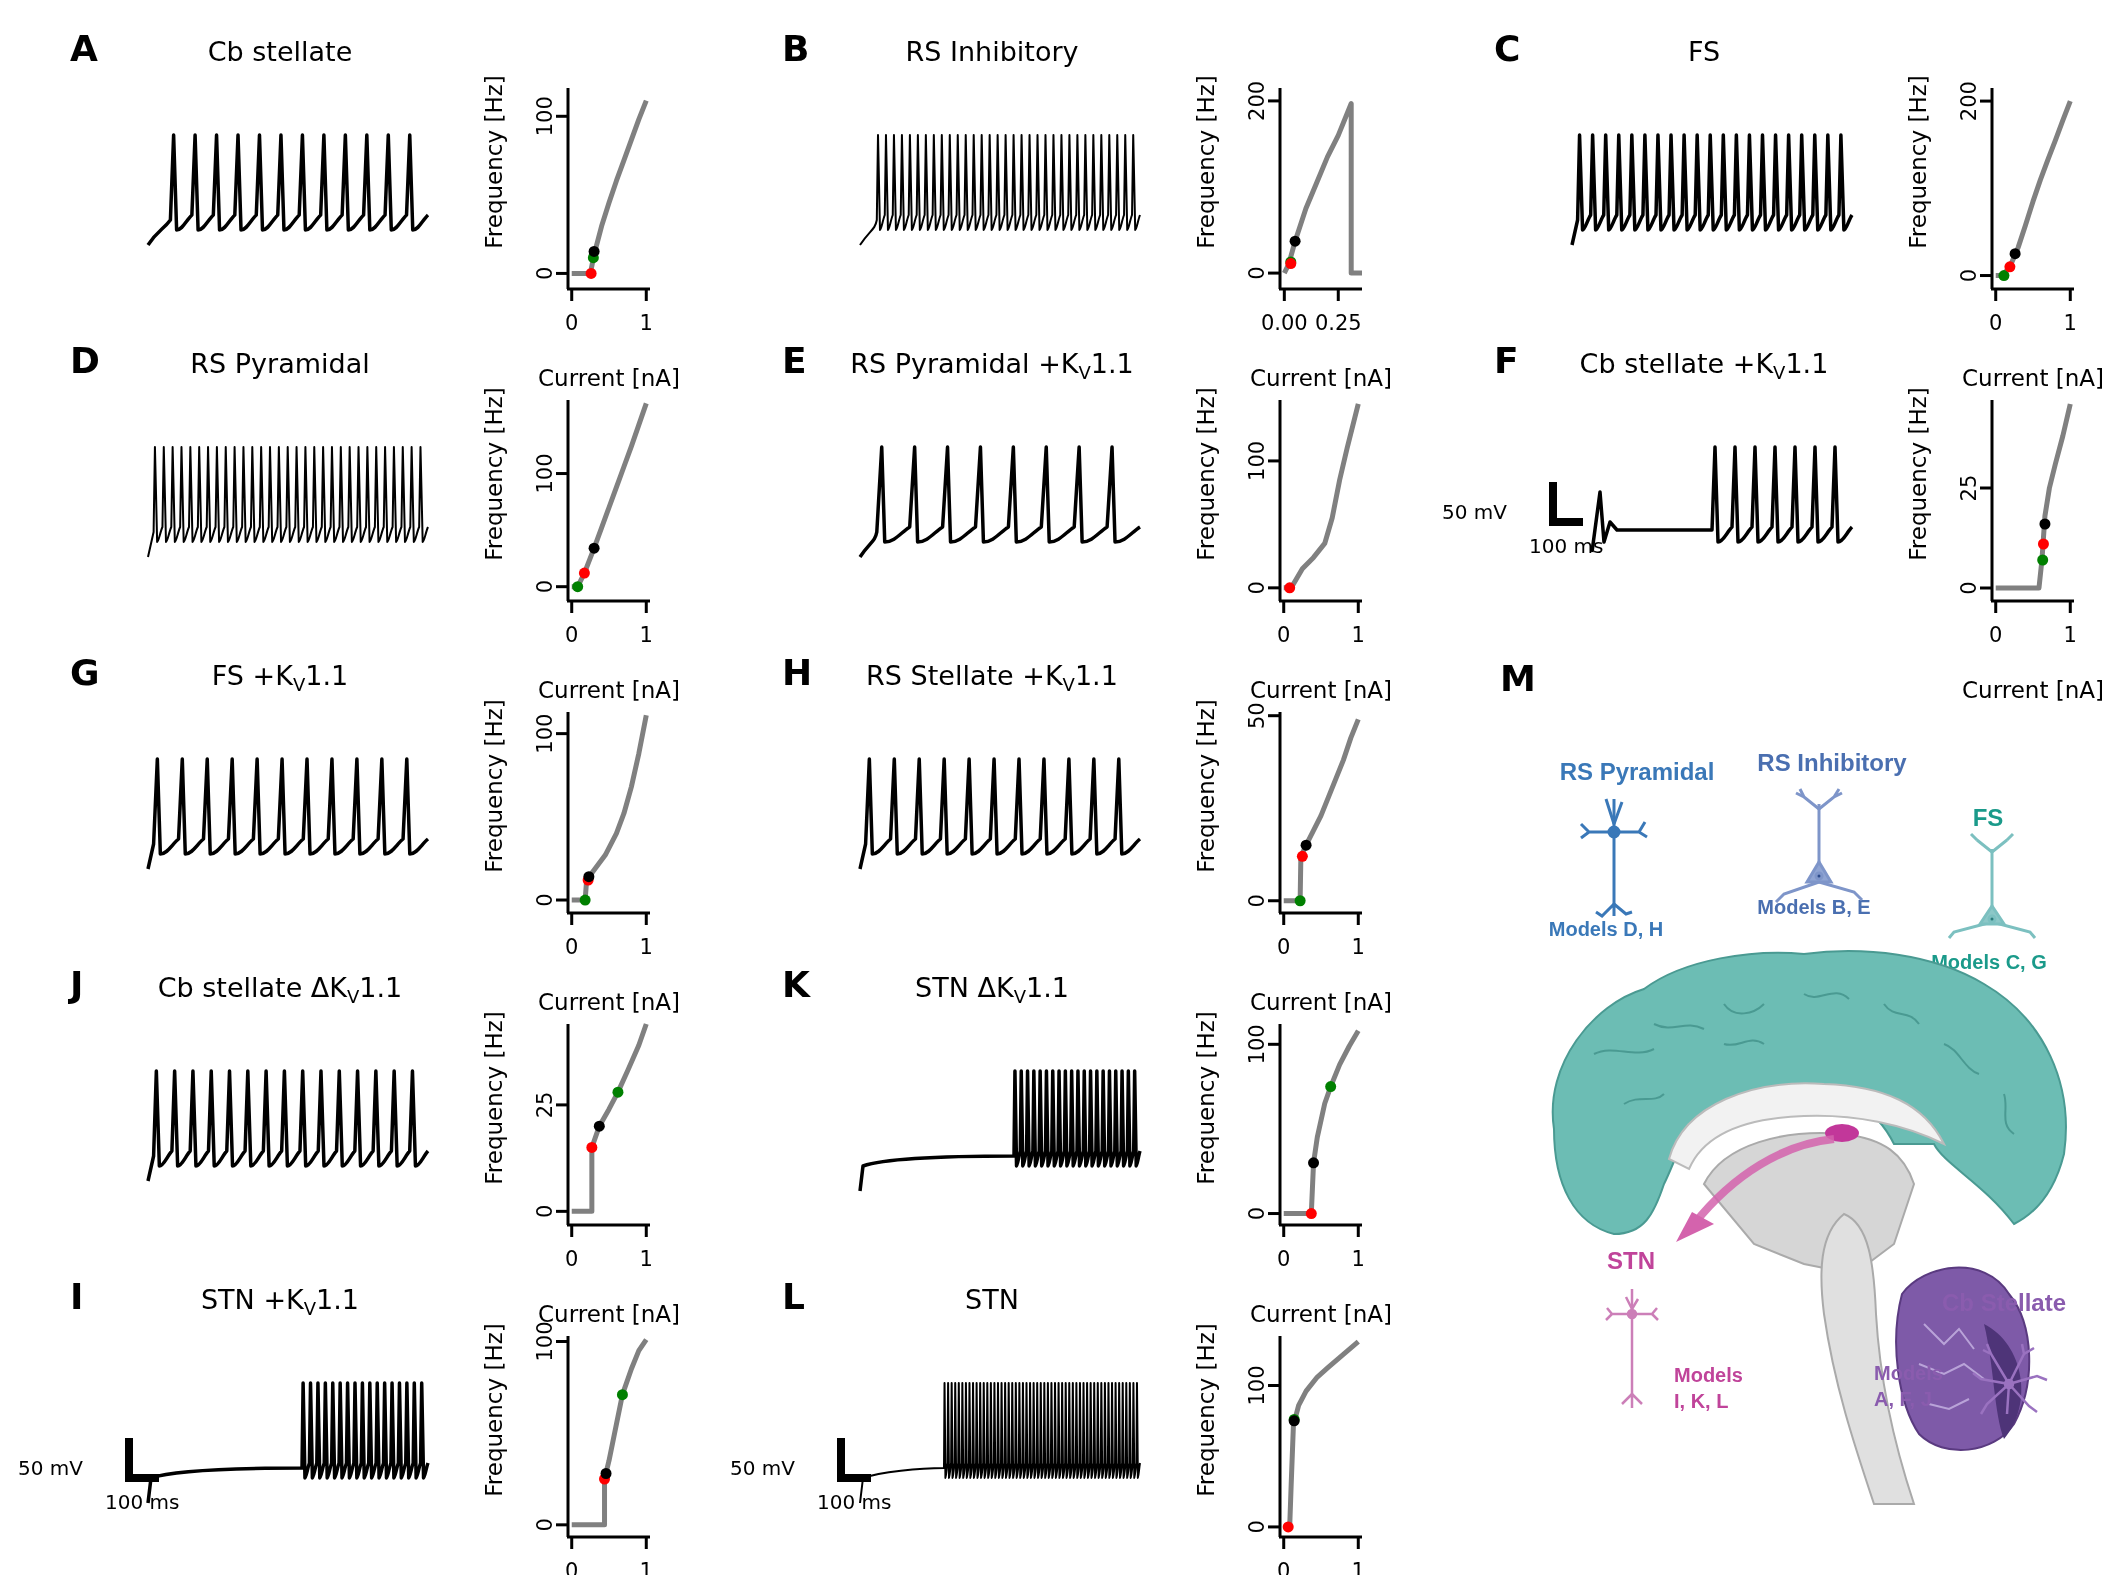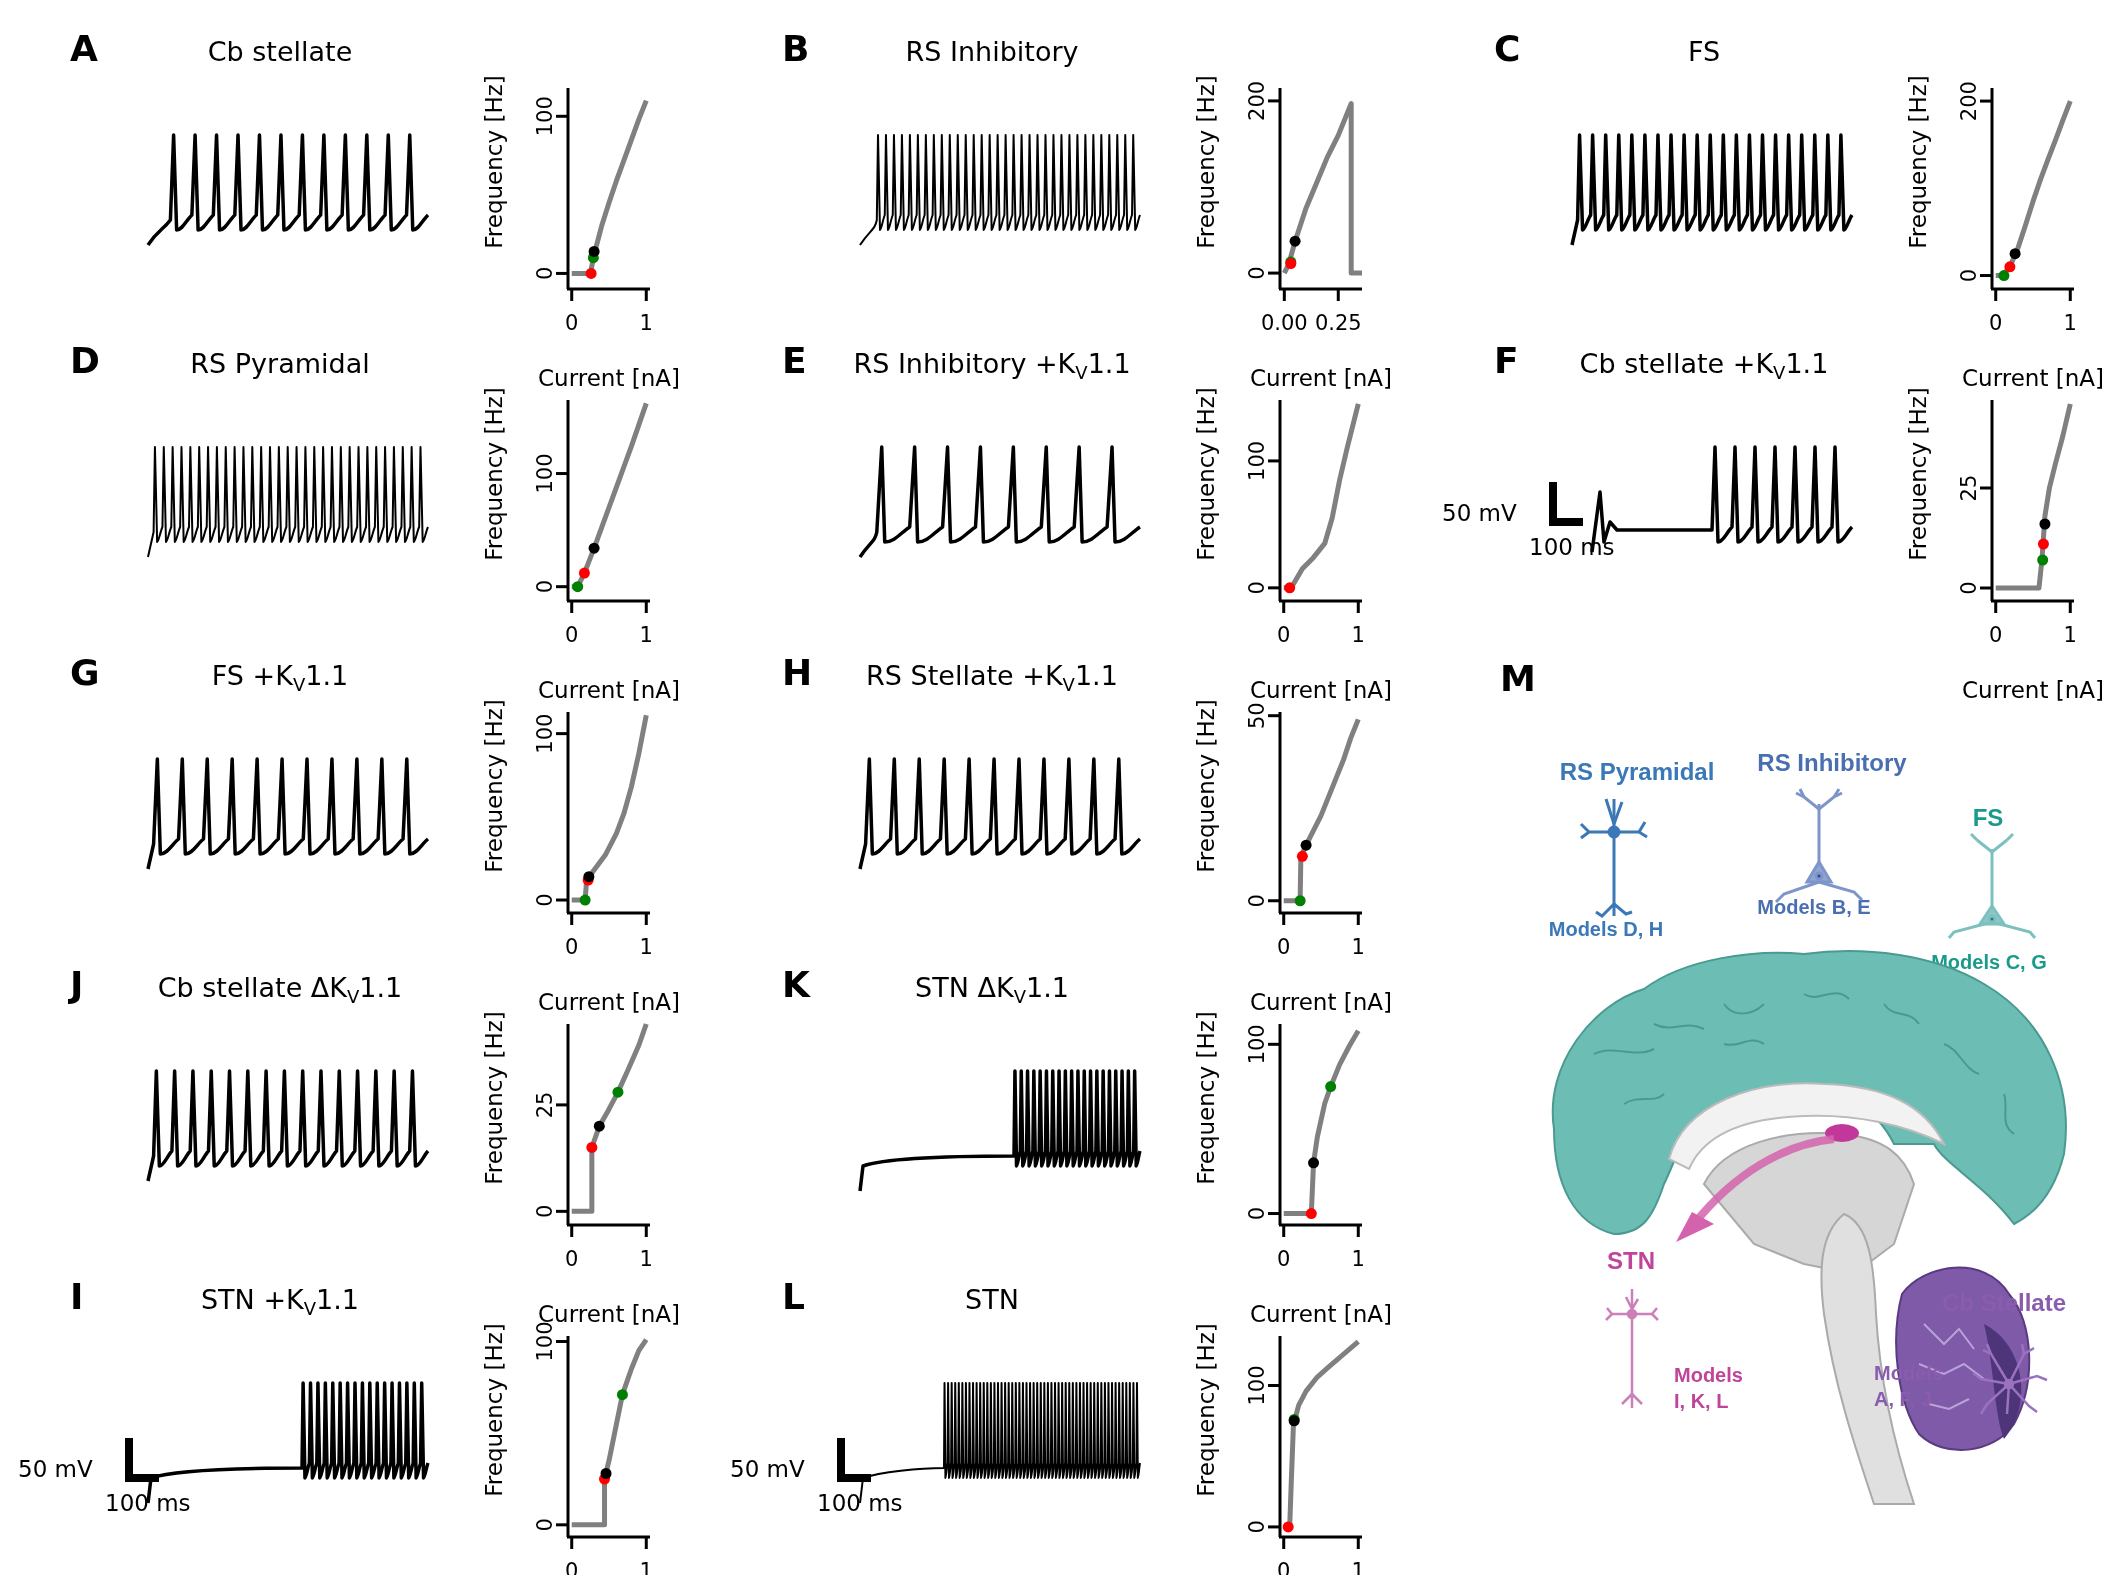--- a/index.html
+++ b/index.html
@@ -5,21 +5,21 @@
   html,body{margin:0;padding:0;background:#fff;}
   body{width:2126px;height:1575px;position:relative;overflow:hidden;font-family:"DejaVu Sans",sans-serif;color:#000;}
   .panel{position:absolute;width:712px;height:312px;}
   .plabel{position:absolute;left:70px;top:28px;font-weight:bold;font-size:36px;font-family:"DejaVu Sans",sans-serif;}
   .ptitle{position:absolute;left:130px;width:300px;top:36px;text-align:center;font-size:27px;white-space:nowrap;}
   .ptitle sub{font-size:18px;vertical-align:-6px;}
   svg.trace{position:absolute;left:140px;top:80px;width:290px;height:230px;overflow:visible;}
   svg.fi{position:absolute;left:440px;top:40px;width:272px;height:280px;overflow:visible;}
   .fi text{font-family:"DejaVu Sans",sans-serif;fill:#000;}
   .scalebar{position:absolute;}
-  .sb-text{position:absolute;font-size:23px;white-space:nowrap;}
+  .sb-text{position:absolute;font-size:20px;white-space:nowrap;}
   #panelM{position:absolute;left:1424px;top:624px;width:702px;height:951px;}
   #panelM .plabel{left:76px;top:34px;}
 </style>
 </head>
 <body>
 
 <div id="panels">
     <div class="panel" style="left: 0px; top: 0px;">
       <div class="plabel">A</div>
       <div class="ptitle"><span>Cb stellate</span><sub></sub><span></span></div>
@@ -115,21 +115,21 @@
         <text x="206.27272727272725" y="290" font-size="21" text-anchor="middle">1</text>
         <text x="169" y="346" font-size="23" text-anchor="middle">Current [nA]</text>
         <text x="62" y="122" font-size="23" text-anchor="middle" transform="rotate(-90 62 122)">Frequency [Hz]</text>
         <circle cx="137.6909090909091" cy="234.68571428571428" r="5.5" fill="#008000"></circle>
         <circle cx="144.4" cy="221.10857142857142" r="5.5" fill="#ff0000"></circle>
         <circle cx="154.0909090909091" cy="196.21714285714285" r="5.5" fill="#000000"></circle>
       </svg>
     </div>
     <div class="panel" style="left: 712px; top: 312px;">
       <div class="plabel">E</div>
-      <div class="ptitle"><span>RS Inhibitory +K</span><sub>V</sub><span>1.1</span></div>
+      <div class="ptitle"><span>RS Pyramidal +K</span><sub>V</sub><span>1.1</span></div>
       <svg class="trace" viewBox="0 0 290 230">
         <path d="M8 165 C 18 150, 23 150, 24.8 140 L29.735 55 L32.735 150 C 42.894999999999996 150, 49.474999999999994 140, 57.7 135 L62.635000000000005 55 L65.635 150 C 75.795 150, 82.375 140, 90.6 135 L95.535 55 L98.535 150 C 108.695 150, 115.27499999999999 140, 123.5 135 L128.435 55 L131.435 150 C 141.595 150, 148.175 140, 156.4 135 L161.335 55 L164.335 150 C 174.495 150, 181.07500000000002 140, 189.3 135 L194.235 55 L197.235 150 C 207.395 150, 213.97500000000002 140, 222.20000000000002 135 L227.13500000000002 55 L230.13500000000002 150 C 240.29500000000002 150, 246.87500000000003 140, 255.10000000000002 135 L260.035 55 L263.035 150 C 273.19500000000005 150, 279.77500000000003 140, 288 135" fill="none" stroke="#000000" stroke-width="3.5" stroke-linejoin="round"></path>
       </svg>
       <svg class="fi" viewBox="0 0 272 280">
         <polyline points="131.72727272727272,235.84615384615384 139.1818181818182,235.84615384615384 142.9090909090909,229.5 150.36363636363637,216.80769230769232 161.54545454545453,205.3846153846154 172.72727272727275,191.4230769230769 180.1818181818182,166.03846153846155 187.63636363636363,127.96153846153847 195.09090909090907,96.23076923076923 206.27272727272725,51.80769230769232" fill="none" stroke="#808080" stroke-width="5" stroke-linejoin="round"></polyline>
         <line x1="128" y1="48" x2="128" y2="249" stroke="#000" stroke-width="3"></line>
         <line x1="127" y1="249" x2="210" y2="249" stroke="#000" stroke-width="3"></line>
         <line x1="116" y1="235.84615384615384" x2="128" y2="235.84615384615384" stroke="#000" stroke-width="3"></line>
         <text x="106" y="235.84615384615384" font-size="21" text-anchor="middle" transform="rotate(-90 106 235.84615384615384)" dominant-baseline="middle">0</text>
         <line x1="116" y1="108.92307692307693" x2="128" y2="108.92307692307693" stroke="#000" stroke-width="3"></line>

